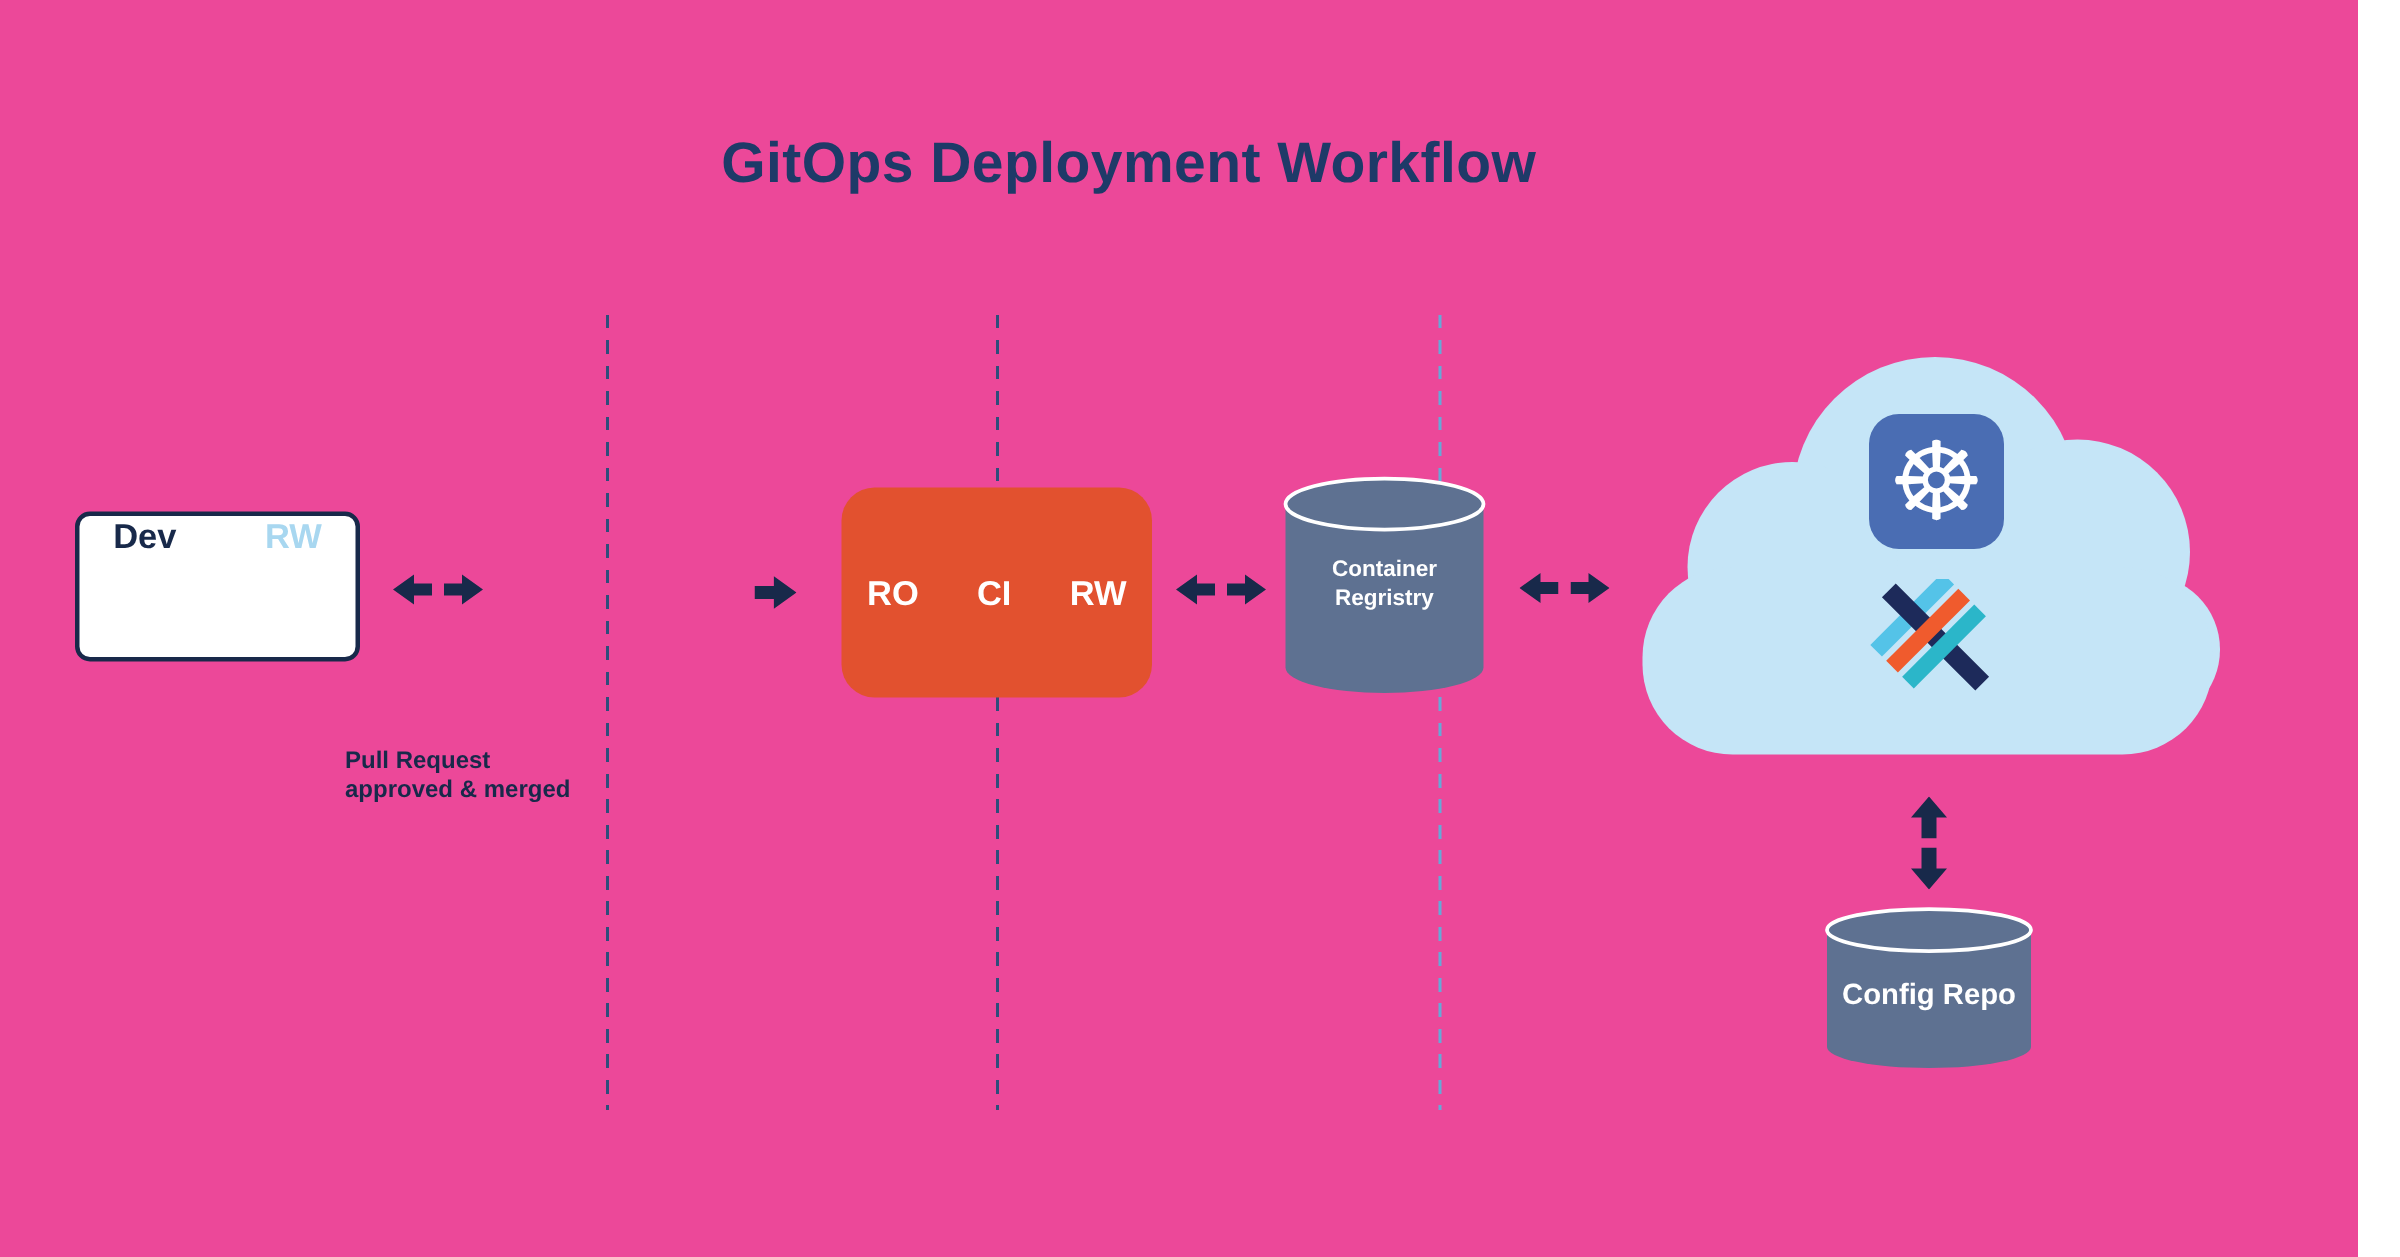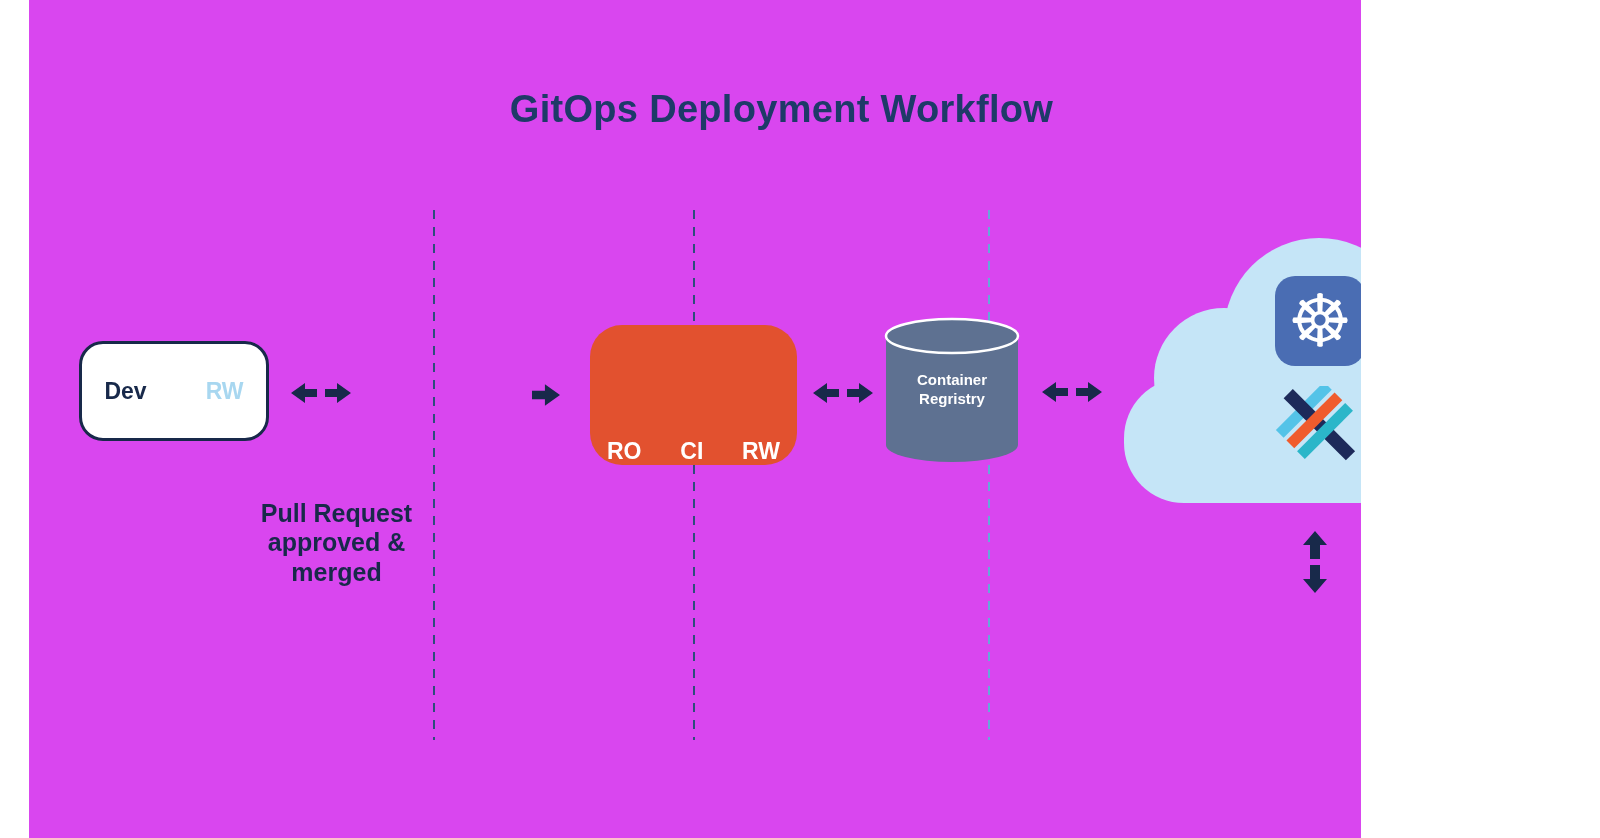--- a/index.html
+++ b/index.html
@@ -1,18 +1,18 @@
 <!DOCTYPE html>
 <html style="--navy: #18294a; --title_navy: #1e3a68; --slate: #5e7191; --orange: #e2512f; --cloud_blue: #c5e5f7; --rw_blue: #a8d7f0; --k8s_blue: #4a6db3; --dash_dark: #2e4d7b; --dash_light: #66a9d8; --flux_teal: #2bb6c9; --flux_orange: #f05b2d; --flux_lightblue: #54c3e8; --flux_navy: #1d2a5a;"><head>
 <meta charset="utf-8">
 <style>
   html,body { margin:0; padding:0; background:#ffffff; }
   .canvas {
-    position:relative; width:1332px; height:838px; background:#d946ef;
-    overflow:hidden; font-family:"Liberation Sans", sans-serif;margin-left:29px;
+    position:relative; width:1572px; height:838px; background:#ec4899;
+    overflow:hidden; font-family:"Liberation Sans", sans-serif;
   }
   .abs { position:absolute; }
 
   .title {
     left:0; top:88px; width:1505px; text-align:center;
     font-size:38px; font-weight:600; color:var(--title_navy);
     letter-spacing:0.3px; z-index:3;
   }
 
   
@@ -22,22 +22,22 @@
   }
   #dash1 { left:404px; }
   #dash2 { left:664px; }
   #dash3 { left:959px;
     background: repeating-linear-gradient(to bottom, var(--dash_light) 0 9px, transparent 9px 17px);
   }
 
   
   .dev-box {
     left:50px; top:341px; width:190px; height:100px; box-sizing:border-box;
-    border:3px solid var(--navy); border-radius:24px; background:#ffffff;
-    display:flex; align-items:center; justify-content:center; gap:59px;
+    border:3px solid var(--navy); border-radius:10px; background:#ffffff;
+    display:flex; justify-content:center; gap:59px;
     font-size:23px; font-weight:bold; z-index:2;
   }
   .dev-label  { color:var(--navy); }
   .dev-access { color:var(--rw_blue); }
 
   
   .cylinder { z-index:2; }
   .cylinder svg { display:block; }
   .cyl-body { fill:var(--slate); }
   .cyl-top  { fill:var(--slate); stroke:#ffffff; stroke-width:2.5; }
@@ -48,40 +48,40 @@
   #git-cyl      { left:337px; top:318px; width:134px; height:146px; }
   #git-cyl      .cyl-label { font-size:23px; padding-top:4px; }
   #registry-cyl { left:855px; top:316px; width:136px; height:148px; }
   #registry-cyl .cyl-label { font-size:15px; padding:0 10px; }
   #config-cyl   { left:1216px; top:604px; width:140px; height:112px; }
   #config-cyl   .cyl-label { font-size:19.5px; padding-top:6px; }
 
   
   .ci-box {
     left:561px; top:325px; width:207px; height:140px; box-sizing:border-box;
-    background:var(--orange); border-radius:32px;
-    display:flex; align-items:flex-end; justify-content:space-between;
+    background:var(--orange); border-radius:22px;
+    display:flex; align-items:center; justify-content:space-between;
     padding:0 17px; color:#ffffff; font-size:23px; font-weight:bold; z-index:2;
   }
 
   
   .arrow-pair { display:flex; gap:8px; z-index:2; }
   .arrow-pair-v { display:flex; flex-direction:column; align-items:center; gap:6px; z-index:2; }
   svg.arrow { display:block; }
   svg.arrow path { fill:var(--navy); }
   #pair-dev-git      { left:262px; top:382px; }
   #arrow-git-ci      { left:503px; top:383px; }
   #pair-ci-registry  { left:784px; top:382px; }
   #pair-registry-k8s { left:1013px; top:381px; }
   #pair-k8s-config   { left:1274px; top:531px; }
 
   
   .pr-note {
     left:230px; top:499px; width:155px;
-    font-size:25px; font-weight:bold; color:var(--navy); line-height:1.17; z-index:2;text-align:center;
+    font-size:16px; font-weight:bold; color:var(--navy); line-height:1.17; z-index:2;
   }
 
   
   .cloud { left:1085px; top:228px; z-index:1; }
   .cloud-shape { fill:var(--cloud_blue); }
   .k8s {
     left:1246px; top:276px; width:90px; height:90px;
     background:var(--k8s_blue); border-radius:20px;
     display:flex; align-items:center; justify-content:center; z-index:2;
   }
@@ -189,16 +189,23 @@
 
   <div class="abs arrow-pair-v" id="pair-k8s-config">
     <svg class="arrow" width="24" height="28" viewBox="0 0 24 28">
         <path d="M7 28 V14 H0 L12 0 L24 14 H17 V28 Z"></path>
       </svg>
     <svg class="arrow" width="24" height="28" viewBox="0 0 24 28">
         <path d="M7 0 V14 H0 L12 28 L24 14 H17 V0 Z"></path>
       </svg>
   </div>
 
+  <div class="abs cylinder" id="config-cyl">
+    <svg width="140" height="112" viewBox="0 0 140 112">
+      <path class="cyl-body" d="M2 16 V94 A68 14 0 0 0 138 94 V16 Z"></path>
+      <ellipse class="cyl-top" cx="70" cy="16" rx="68" ry="14"></ellipse>
+    </svg>
+    <div class="cyl-label">Config Repo</div>
+  </div>
 
   <div class="abs pr-note">Pull Request approved &amp; merged</div>
 
 </div>
 
 </body></html>

